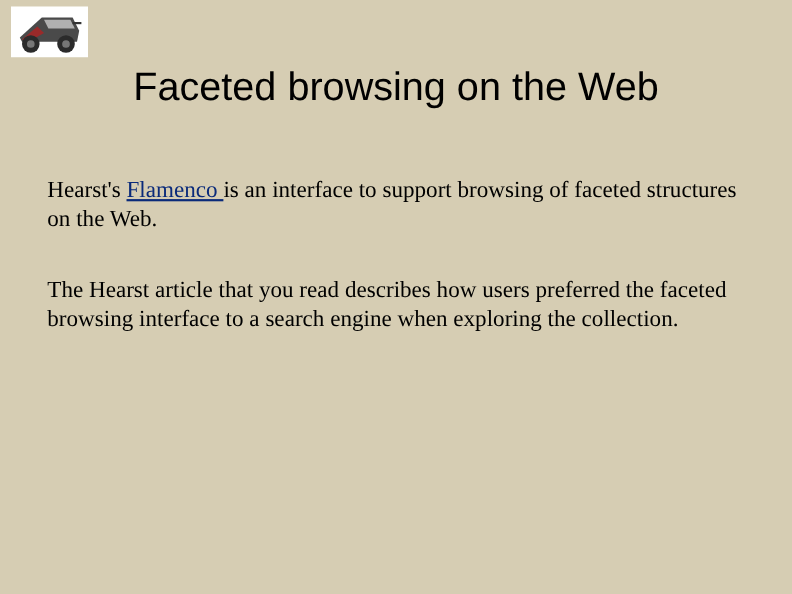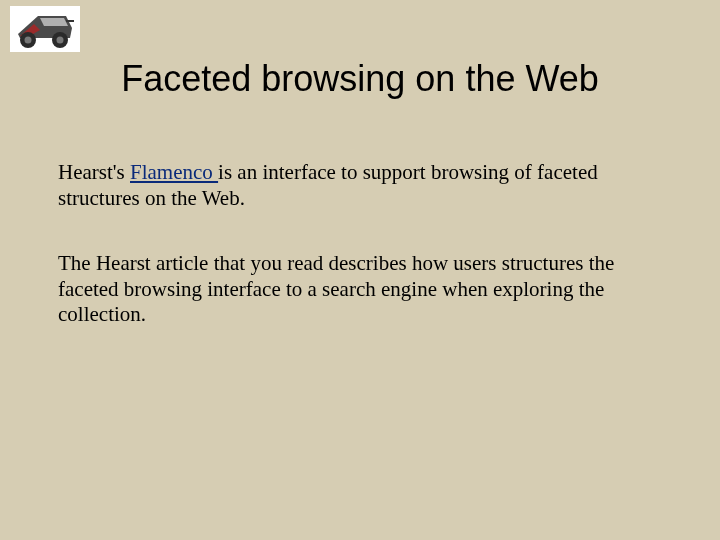--- a/index.html
+++ b/index.html
@@ -44,21 +44,21 @@
   }
   .body {
     position: absolute;
     top: 160px;
     left: 42px;
     width: 636px;
     font-size: 21px;
     line-height: 1.22;
   }
   .body p {
-    margin: 0 0 40px 16px;
+    margin: 0 0 40px 1px;
   }
   .body p:last-child {
     margin-bottom: 0;
   }
   .link {
     color: #0a2a7a;
     text-decoration: underline;
     cursor: pointer;
   }
 </style>
@@ -82,16 +82,16 @@
       <rect x="56" y="14" width="8" height="2" fill="#333"></rect>
     </svg>
   </div>
 
   <div class="title">Faceted browsing on the Web</div>
 
   <div class="body">
     <p>
       <span>Hearst's </span><span class="link">Flamenco </span><span>is an interface to support browsing of faceted structures on the Web.</span>
     </p>
-    <p>The Hearst article that you read describes how users structures the faceted browsing interface to a search engine when exploring the collection.</p>
+    <p>The Hearst article that you read describes how users preferred the faceted browsing interface to a search engine when exploring the collection.</p>
   </div>
 
 </div>
 
 </body></html>

